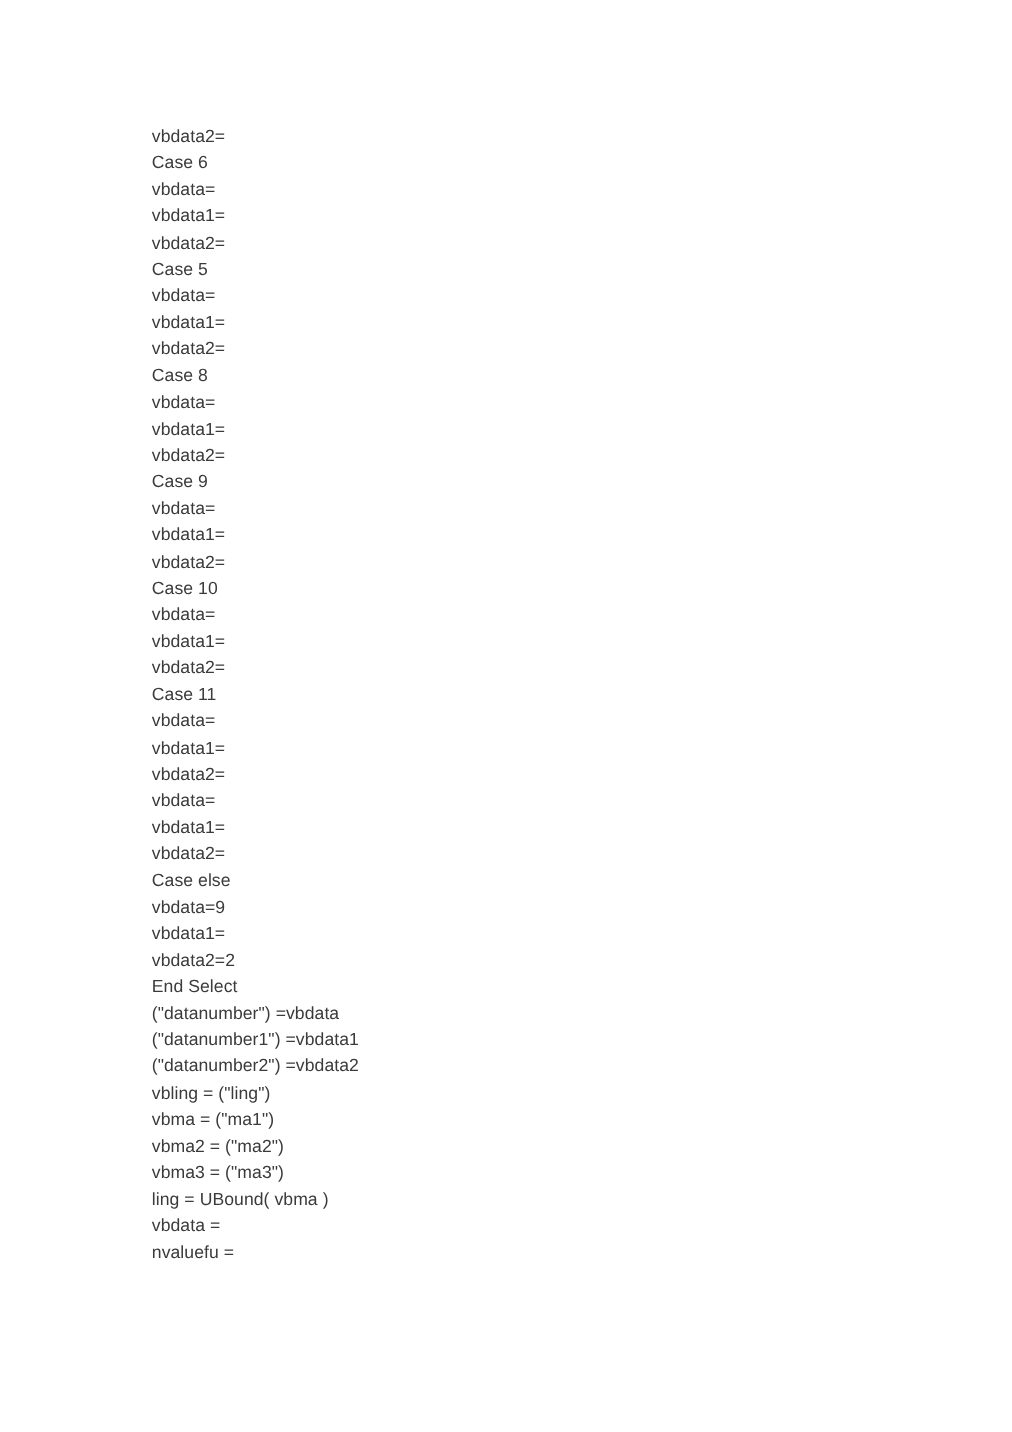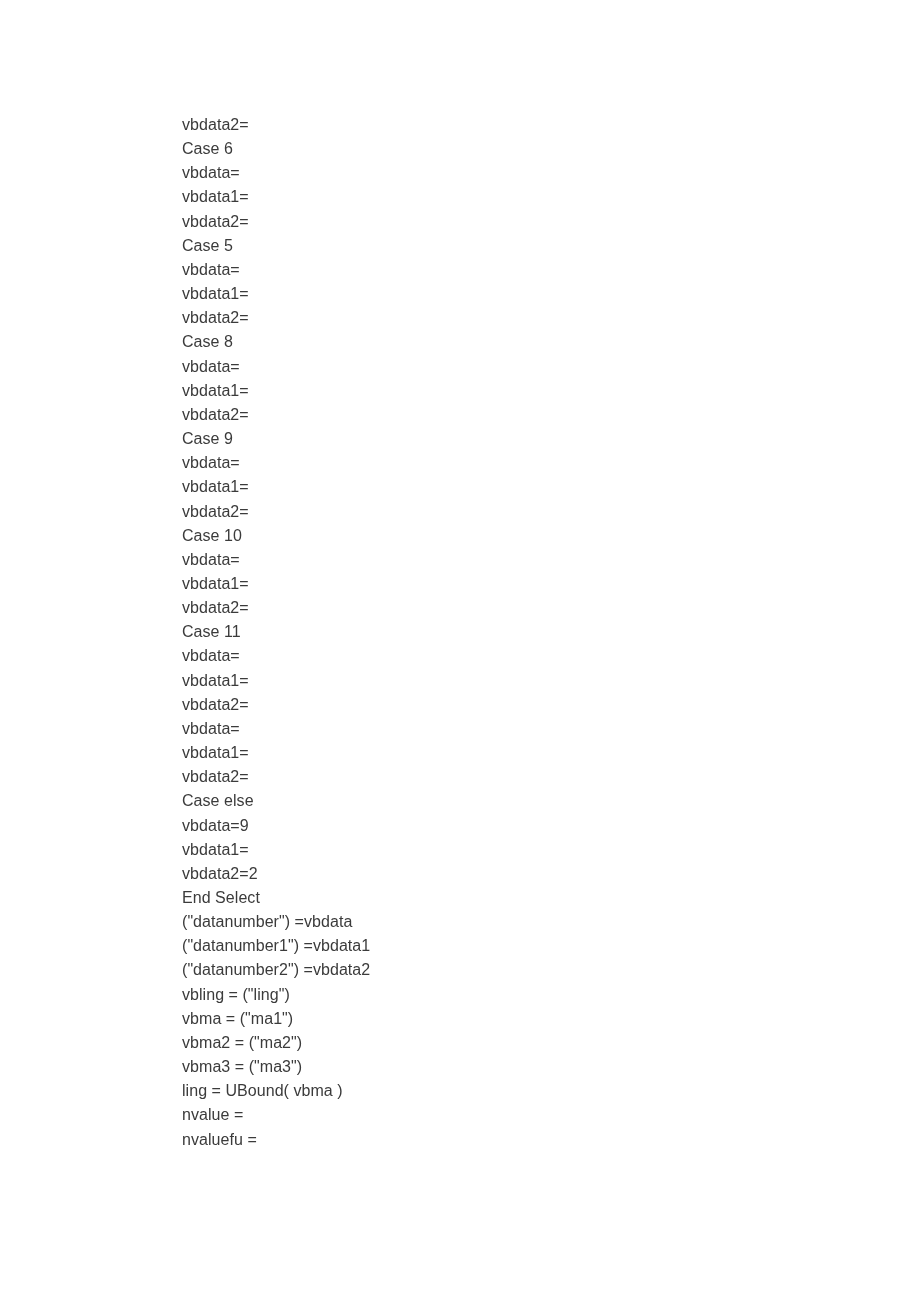--- a/index.html
+++ b/index.html
@@ -32,21 +32,20 @@
   }
   .code-line {
     display: block;
     font-family: "Liberation Sans", sans-serif;
     font-size: 16px;
     line-height: 24.15px;
     color: #3b3b3b;
     white-space: pre;
     letter-spacing: 0.05px;
     font-weight: 400;
-    margin-left: 44px;
   }
 </style>
 </head>
 <body style="background: rgb(255, 255, 255);">
 
 <div class="page" style="background: rgb(255, 255, 255);">
   <div class="code-block" style="color: rgb(59, 59, 59);">
       <span class="code-line">vbdata2=</span>
       <span class="code-line">Case 6</span>
       <span class="code-line">vbdata=</span>
@@ -81,16 +80,16 @@
       <span class="code-line">vbdata2=2</span>
       <span class="code-line">End Select</span>
       <span class="code-line">("datanumber") =vbdata</span>
       <span class="code-line">("datanumber1") =vbdata1</span>
       <span class="code-line">("datanumber2") =vbdata2</span>
       <span class="code-line">vbling = ("ling")</span>
       <span class="code-line">vbma = ("ma1")</span>
       <span class="code-line">vbma2 = ("ma2")</span>
       <span class="code-line">vbma3 = ("ma3")</span>
       <span class="code-line">ling = UBound( vbma )</span>
-      <span class="code-line">nvalue =</span>
+      <span class="code-line">vbdata =</span>
       <span class="code-line">nvaluefu =</span>
     </div>
 </div>
 
 </body></html>

